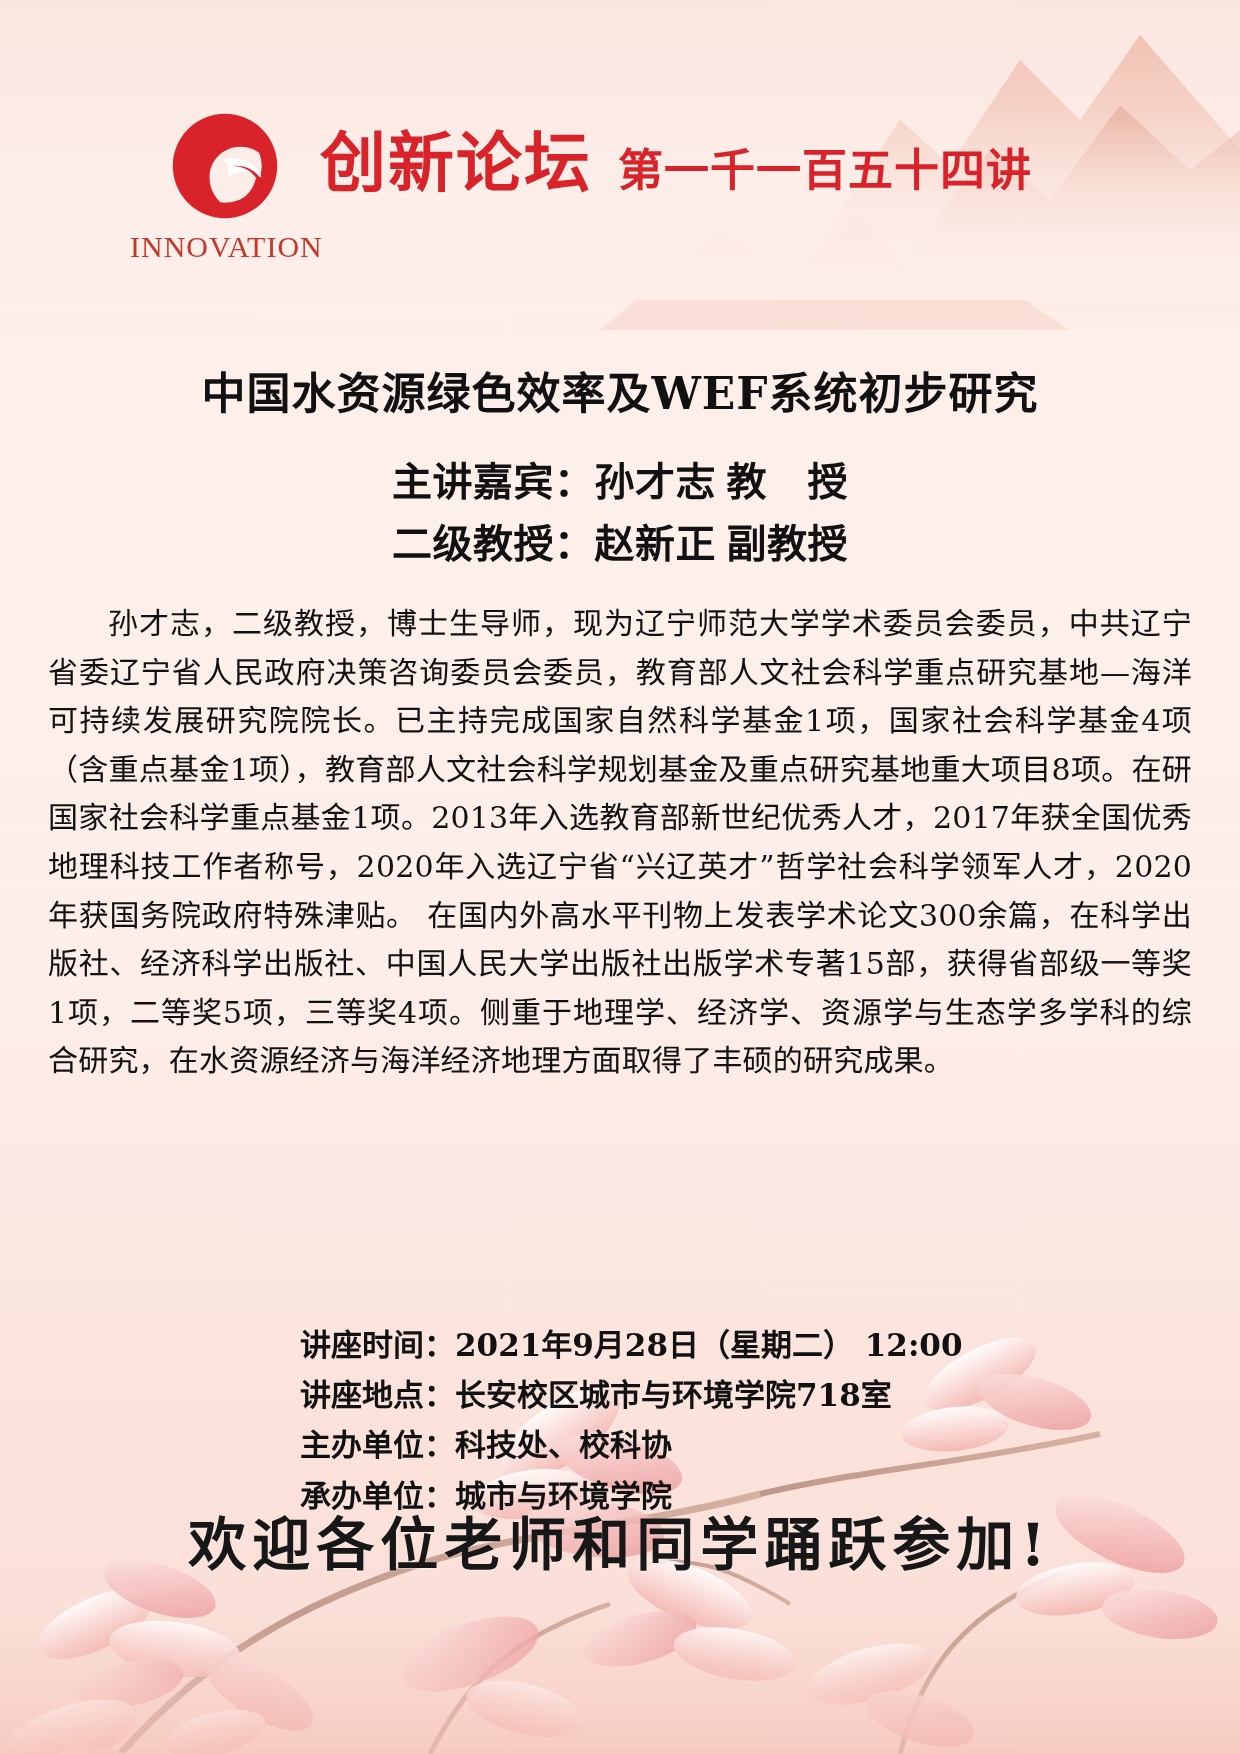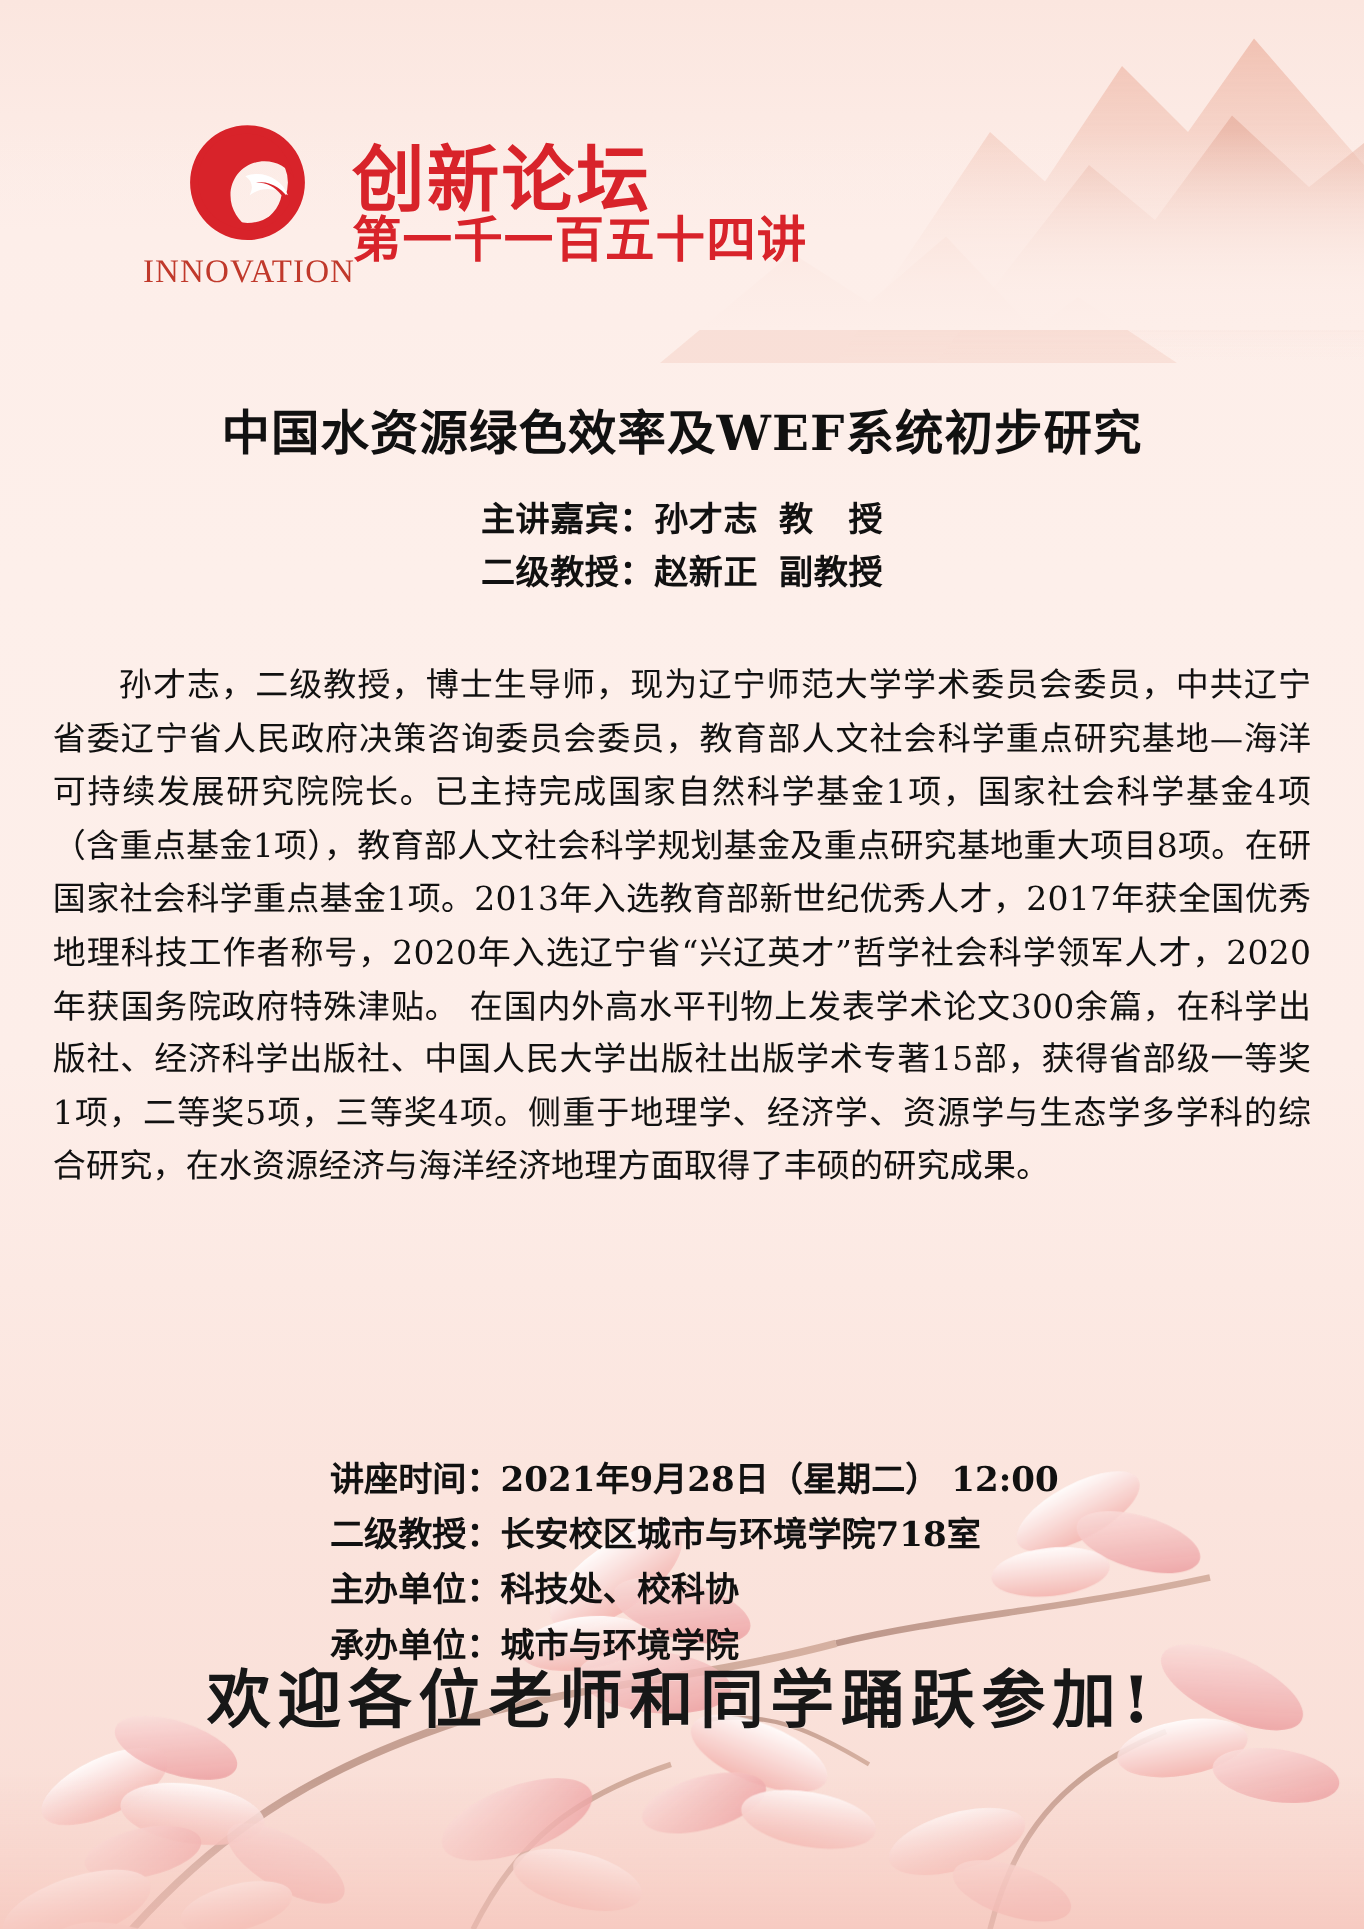--- a/index.html
+++ b/index.html
@@ -85,21 +85,21 @@
     font-family: "Liberation Serif", serif;
     font-size: 30px;
     letter-spacing: 1px;
     color: #c0392b;
     font-weight: 400;
   }
   .brand {
     padding-top: 22px;
     display: flex;
     align-items: baseline;
-    flex-direction: column;
+    gap: 26px;
   }
   .brand-title {
     font-family: "DejaVu Serif", serif;
     font-size: 66px;
     font-weight: 700;
     color: #d8232a;
     letter-spacing: 2px;
     line-height: 1;
   }
   .brand-session {
@@ -124,23 +124,23 @@
     color: #111;
     letter-spacing: 1px;
   }
   .people {
     position: absolute;
     top: 452px;
     left: 0; right: 0;
     text-align: center;
   }
   .people div {
-    font-family: Liberation Mono, monospace;
-    font-weight: 700;
-    font-size: 31px;
+    font-family: Liberation Serif, serif;
+    font-weight: 700;
+    font-size: 40px;
     color: #111;
     line-height: 1.55;
     letter-spacing: .5px;
   }
 
   
   .bio {
     position: absolute;
     top: 600px;
     left: 48px;
@@ -300,20 +300,20 @@
       <g transform="translate(260,560)">
         <ellipse cx="0" cy="0" rx="60" ry="24" fill="url(#pet2)" transform="rotate(30)"></ellipse>
         <ellipse cx="-45" cy="40" rx="52" ry="21" fill="url(#pet)" transform="rotate(-14 -45 40)"></ellipse>
       </g>
     </g>
   </svg>
   <div class="bottom-wash"></div>
 
   <div class="info">
     <div class="info-row">讲座时间：2021年9月28日（星期二） 12:00</div>
-    <div class="info-row">二级教授：长安校区城市与环境学院718室</div>
+    <div class="info-row">讲座地点：长安校区城市与环境学院718室</div>
     <div class="info-row">主办单位：科技处、校科协</div>
     <div class="info-row">承办单位：城市与环境学院</div>
   </div>
 
   <div class="slogan">欢迎各位老师和同学踊跃参加!</div>
 
 </div>
 
 </body></html>

